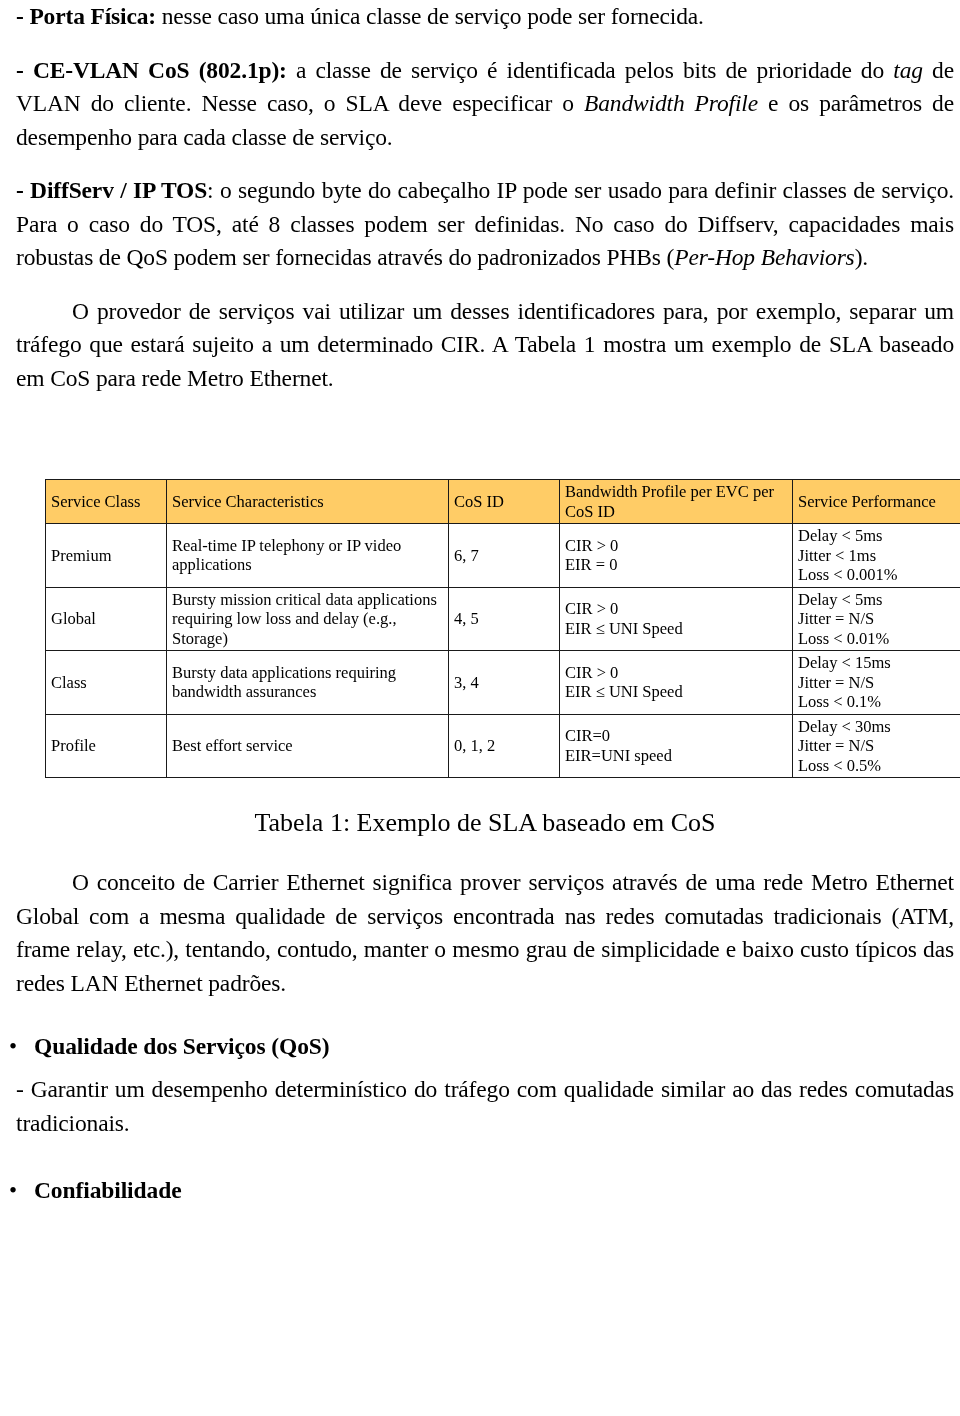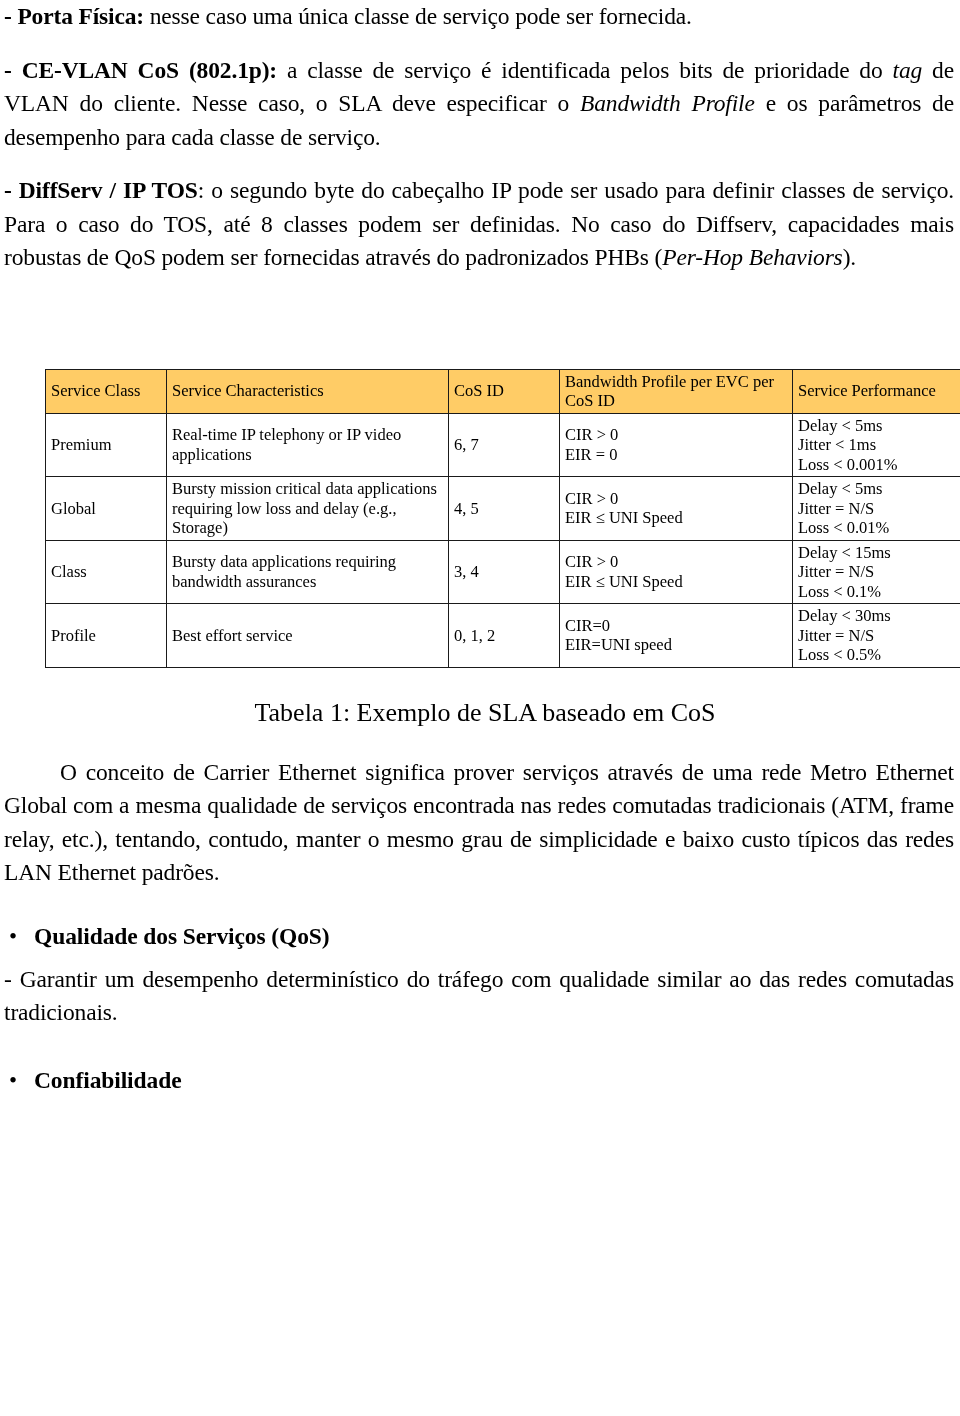--- a/index.html
+++ b/index.html
@@ -35,21 +35,21 @@
   }
   .para.first {
     margin-top: 0;
   }
   .indent {
     text-indent: 56px;
   }
   b, .b { font-weight: bold; }
   i, .i { font-style: italic; }
 
-  .block-text { margin: 0 6px 0 4px; }
+  .block-text { margin: 0 6px 0 16px; }
   .gap-10 { height: 10px; }
   .gap-14 { height: 14px; }
   .gap-18 { height: 18px; }
   .gap-22 { height: 22px; }
   .gap-28 { height: 28px; }
   .gap-46 { height: 46px; }
 
   
   .table-wrap {
     margin: 0 0 8px 45px;
@@ -147,20 +147,23 @@
   </div>
 
   <div class="gap-10"></div>
 
   <div class="block-text">
     <p class="para"><b>- DiffServ / IP TOS</b><span>: o segundo byte do cabeçalho IP pode ser usado para definir classes de serviço. Para o caso do TOS, até 8 classes podem ser definidas. No caso do Diffserv, capacidades mais robustas de QoS podem ser fornecidas através do padronizados PHBs (</span><i>Per-Hop Behaviors</i><span>).</span></p>
   </div>
 
   <div class="gap-10"></div>
 
+  <div class="block-text">
+    <p class="para indent">O provedor de serviços vai utilizar um desses identificadores para, por exemplo, separar um tráfego que estará sujeito a um determinado CIR. A Tabela 1 mostra um exemplo de SLA baseado em CoS para rede Metro Ethernet.</p>
+  </div>
 
   <div class="gap-46"></div>
   <div class="gap-28"></div>
 
   <div class="table-wrap">
     <table class="sla">
       <thead>
         <tr>
           <th class="col-class">Service Class</th>
           <th class="col-char">Service Characteristics</th>

